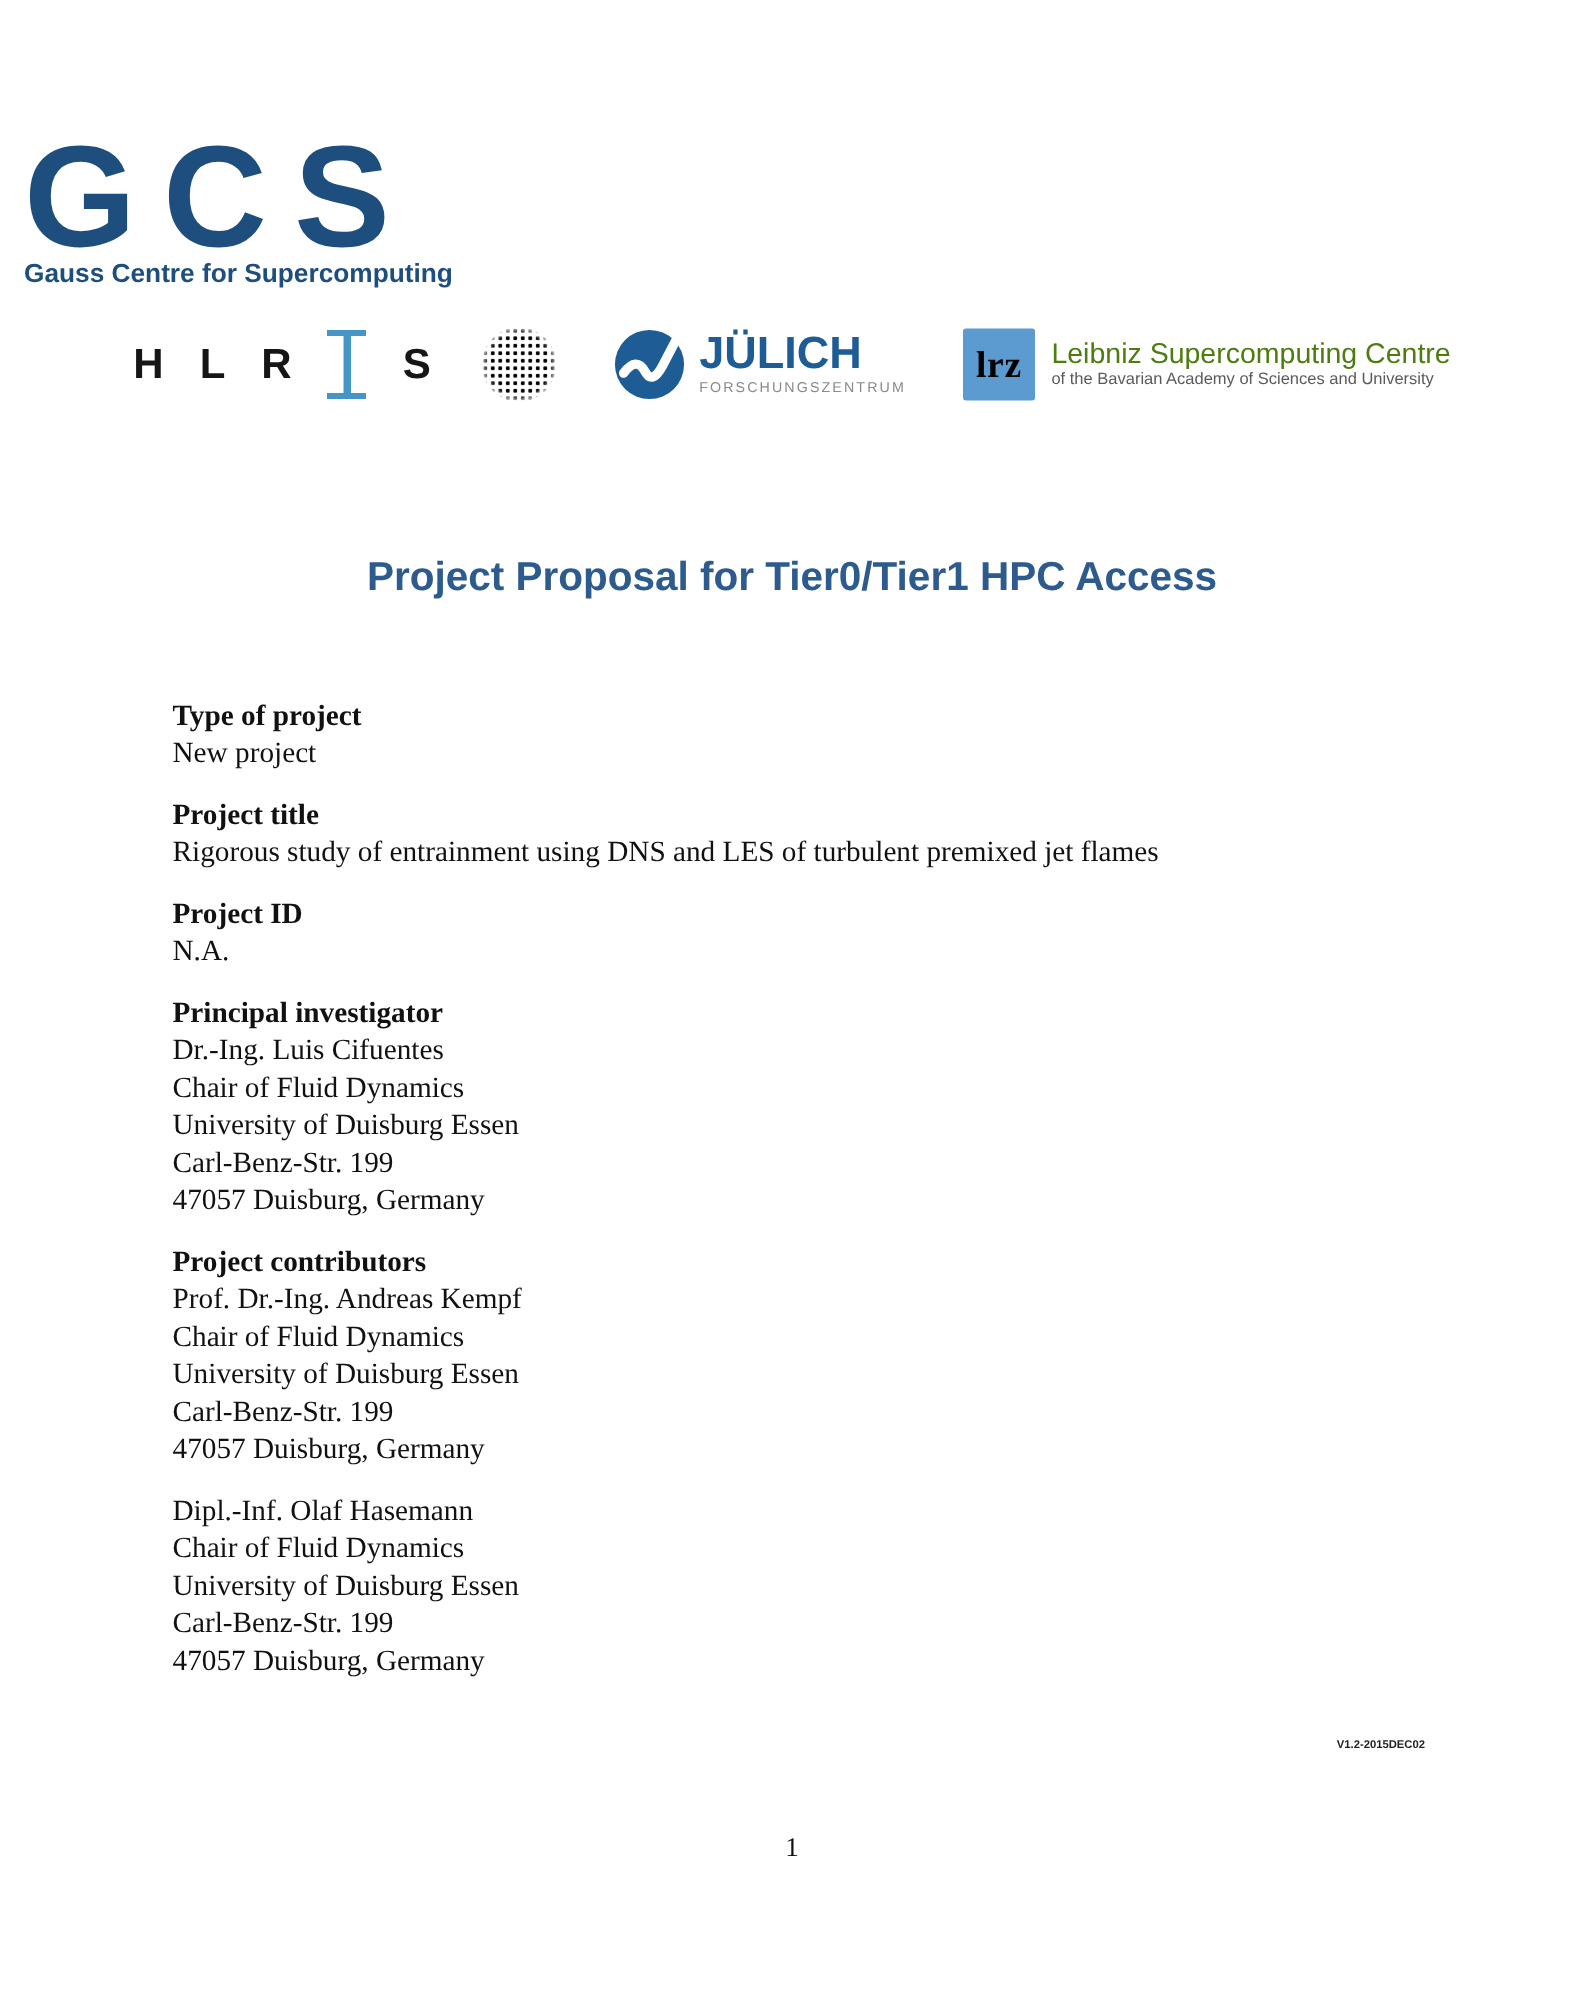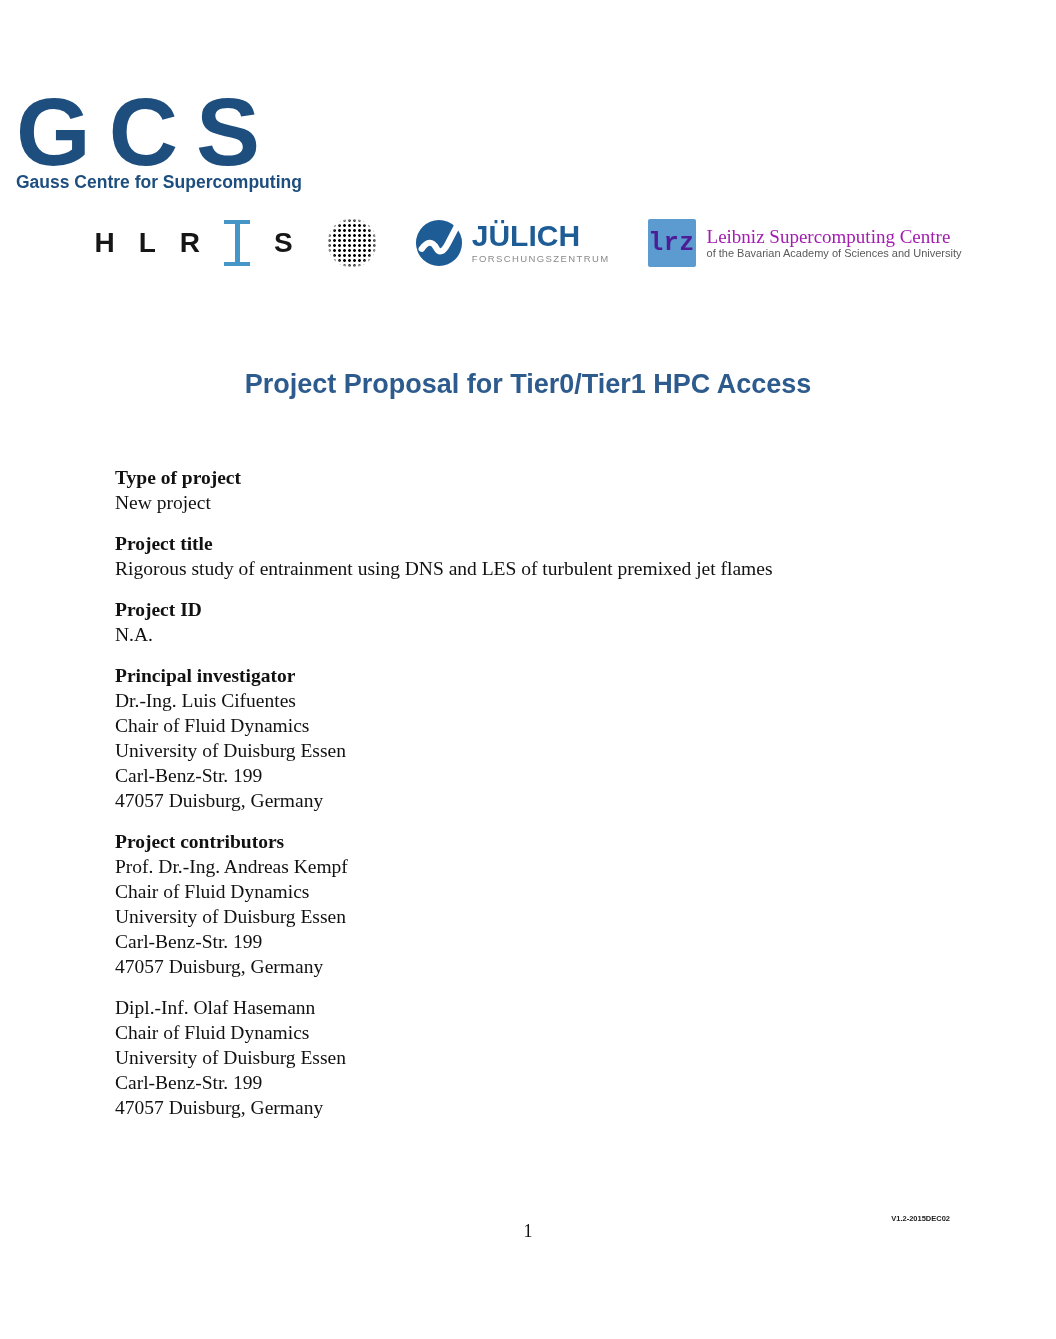--- a/index.html
+++ b/index.html
@@ -75,28 +75,28 @@
     text-align:right;
   }
   
   .lrz{display:flex;align-items:center;gap:11px;}
   .lrz-square{
     width:48px;height:48px;flex:0 0 auto;
     background:#5b9bd0;border-radius:2px;
     display:flex;align-items:center;justify-content:center;
   }
   .lrz-abbr{
-    font-family:Liberation Mono, monospace;
-    font-weight:700;font-size:25px;color:#4c1d95;line-height:1;
+    font-family:Liberation Serif, serif;
+    font-weight:700;font-size:25px;color:#000000;line-height:1;
     letter-spacing:0.5px;
   }
   .lrz-text{display:flex;flex-direction:column;}
   .lrz-name{
-    font-family:Liberation Serif, serif;
-    font-size:19px;line-height:21px;color:#a21caf;
+    font-family:Liberation Sans, sans-serif;
+    font-size:19px;line-height:21px;color:#4d7c0f;
   }
   .lrz-sub{
     font-family:"Liberation Sans", sans-serif;
     font-size:11px;line-height:13px;color:#5a5a5a;
   }
   
   .doc-title{
     margin-top:100px;
     text-align:center;
     font-family:"Liberation Sans", sans-serif;
@@ -128,21 +128,21 @@
   }
   .person-block{margin-top:16px;}
   
   .page-number{
     position:absolute;top:1221px;left:0;right:0;
     text-align:center;
     font-family:"Liberation Serif", serif;
     font-size:18px;color:#111111;
   }
   .version-tag{
-    position:absolute;top:1214px;right:106px;
+    position:absolute;top:1158px;right:106px;
     font-family:"Liberation Sans", sans-serif;
     font-weight:700;font-size:7.5px;color:#222222;
   }
 </style>
 </head>
 <body>
 
 <div class="page">
 
   <header>

